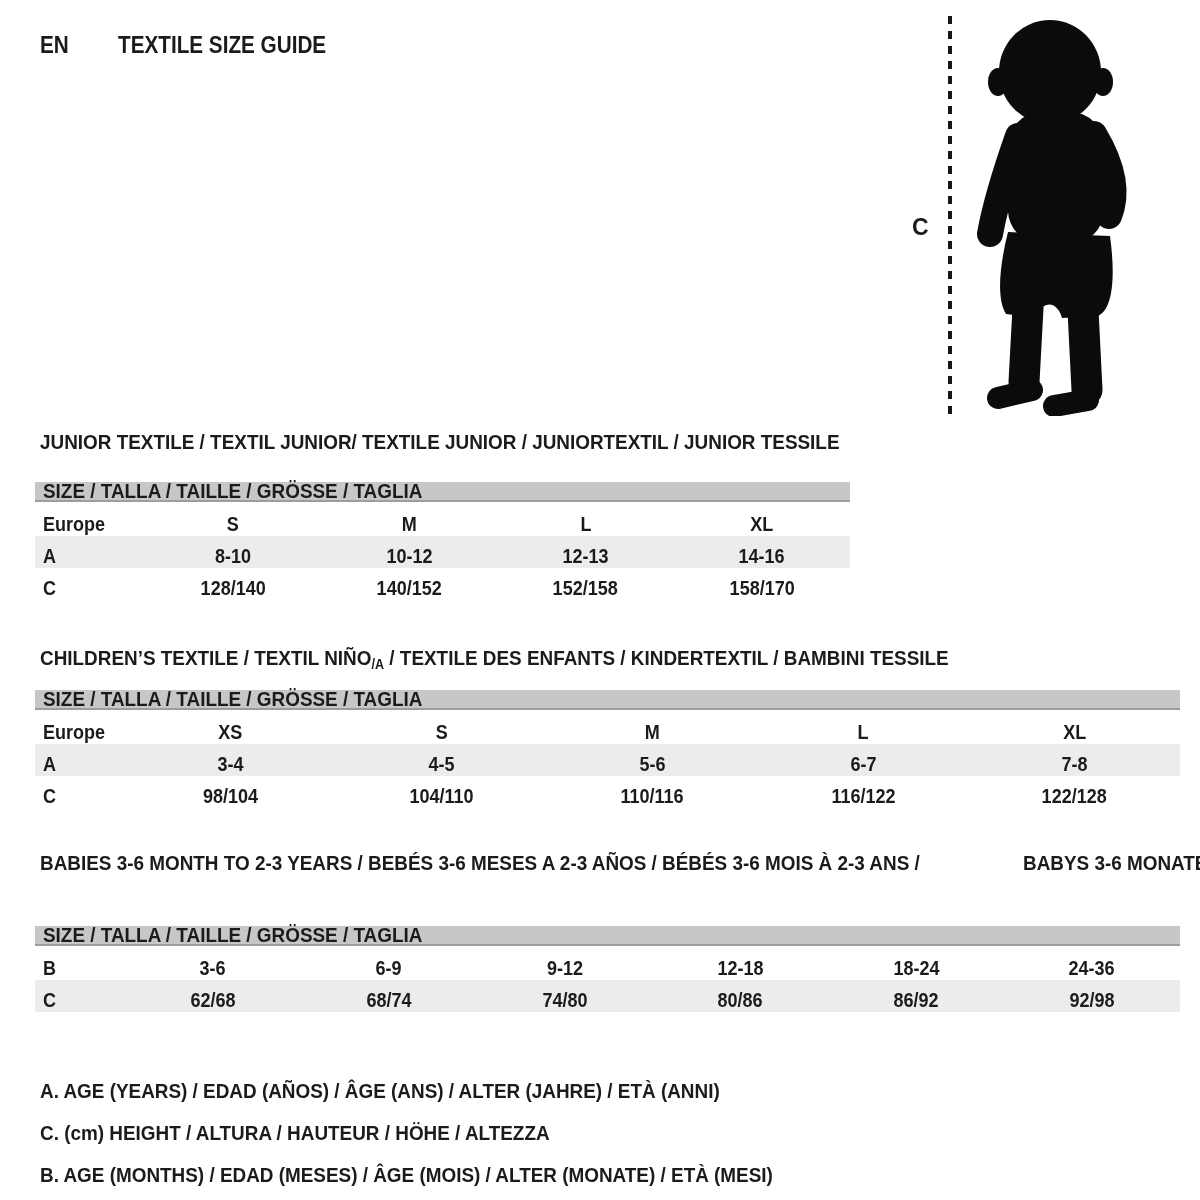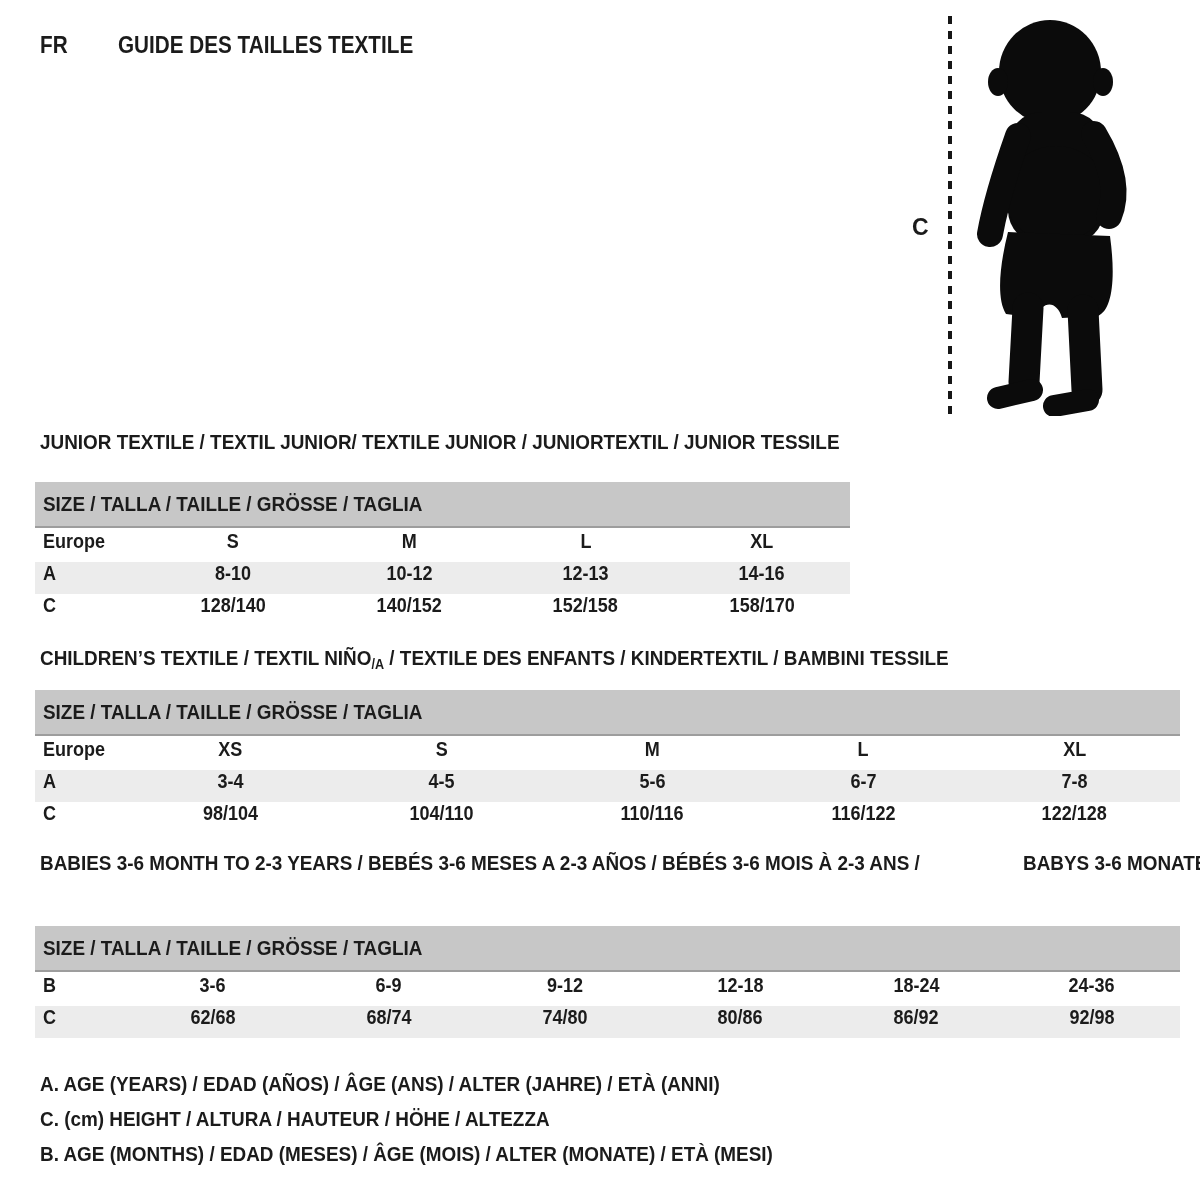--- a/index.html
+++ b/index.html
@@ -35,43 +35,43 @@
   .t-junior-title  { top: 430px; }
   .t-children-title{ top: 646px; text-align: right; }
   .t-babies-title  { top: 845px; line-height: 35px; }
 
   
   .stable { position: absolute; left: 35px; }
   .junior-table   { top: 482px; width: 815px; }
   .children-table { top: 690px; width: 1145px; }
   .babies-table   { top: 926px; width: 1145px; }
   .size-header {
-    height: 46px; background: #c7c7c7; border-bottom: 2px solid #9d9d9d;
+    height: 20px; background: #c7c7c7; border-bottom: 2px solid #9d9d9d;
     display: flex; align-items: center; padding-left: 8px;
     font-size: 21px; margin-bottom: 2px;
   }
-  .trow { display: flex; height: 32px; align-items: flex-start; font-size: 20px; }
+  .trow { display: flex; height: 32px; align-items: flex-end; font-size: 20px; }
   .trow.shaded { background: #ececec; }
   .rlabel { flex: 0 0 110px; padding-left: 8px; }
   .children-table .rlabel, .babies-table .rlabel { flex: 0 0 90px; }
   .cell { flex: 1 1 0; text-align: center; }
 
   
   .legend { position: absolute; left: 40px; top: 1066px; }
-  .legend-line { height: 35px; display: flex; align-items: center; font-size: 21px; }
+  .legend-line { height: 35px; display: flex; align-items: center; font-size: 21px; margin-top: 7px; }
 </style>
 </head>
 <body>
 
 <div class="page">
 
   <div class="lang-block">
     <div class="lang-row">
-      <span class="lang-code cond-l">FR</span>
-      <span class="cond-l">GUIDE DES TAILLES TEXTILE</span>
+      <span class="lang-code cond-l">EN</span>
+      <span class="cond-l">TEXTILE SIZE GUIDE</span>
     </div>
   </div>
 
   <span class="c-label">C</span>
   <div class="dash-line"></div>
   <svg class="silhouette" width="178" height="404" viewBox="0 0 178 404" fill="#0b0b0b" stroke="none">
 
     <ellipse cx="88" cy="60" rx="51" ry="52"></ellipse>
     <ellipse cx="36" cy="70" rx="10" ry="14"></ellipse>
     <ellipse cx="141" cy="70" rx="10" ry="14"></ellipse>

